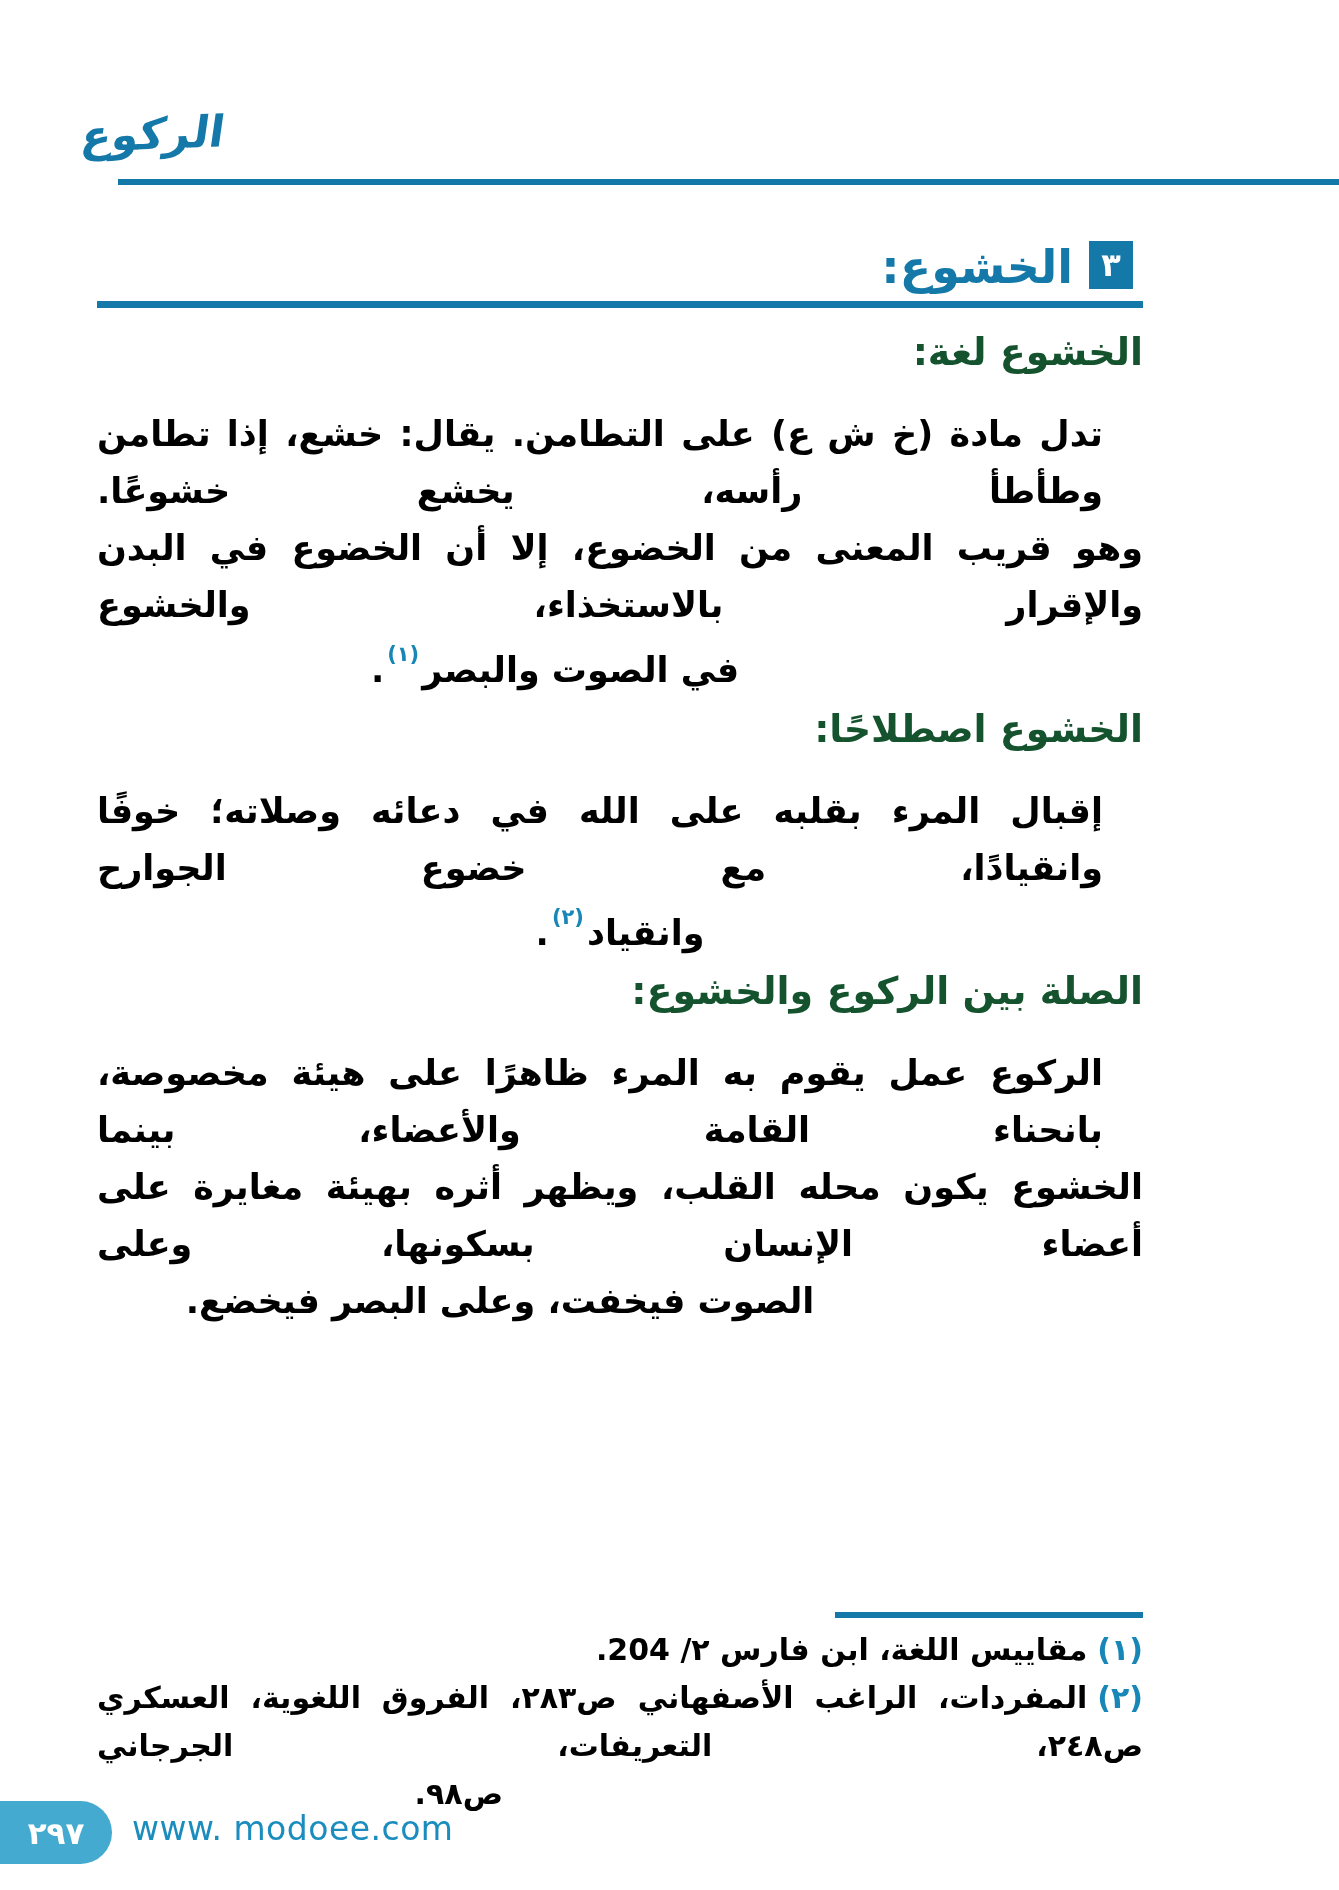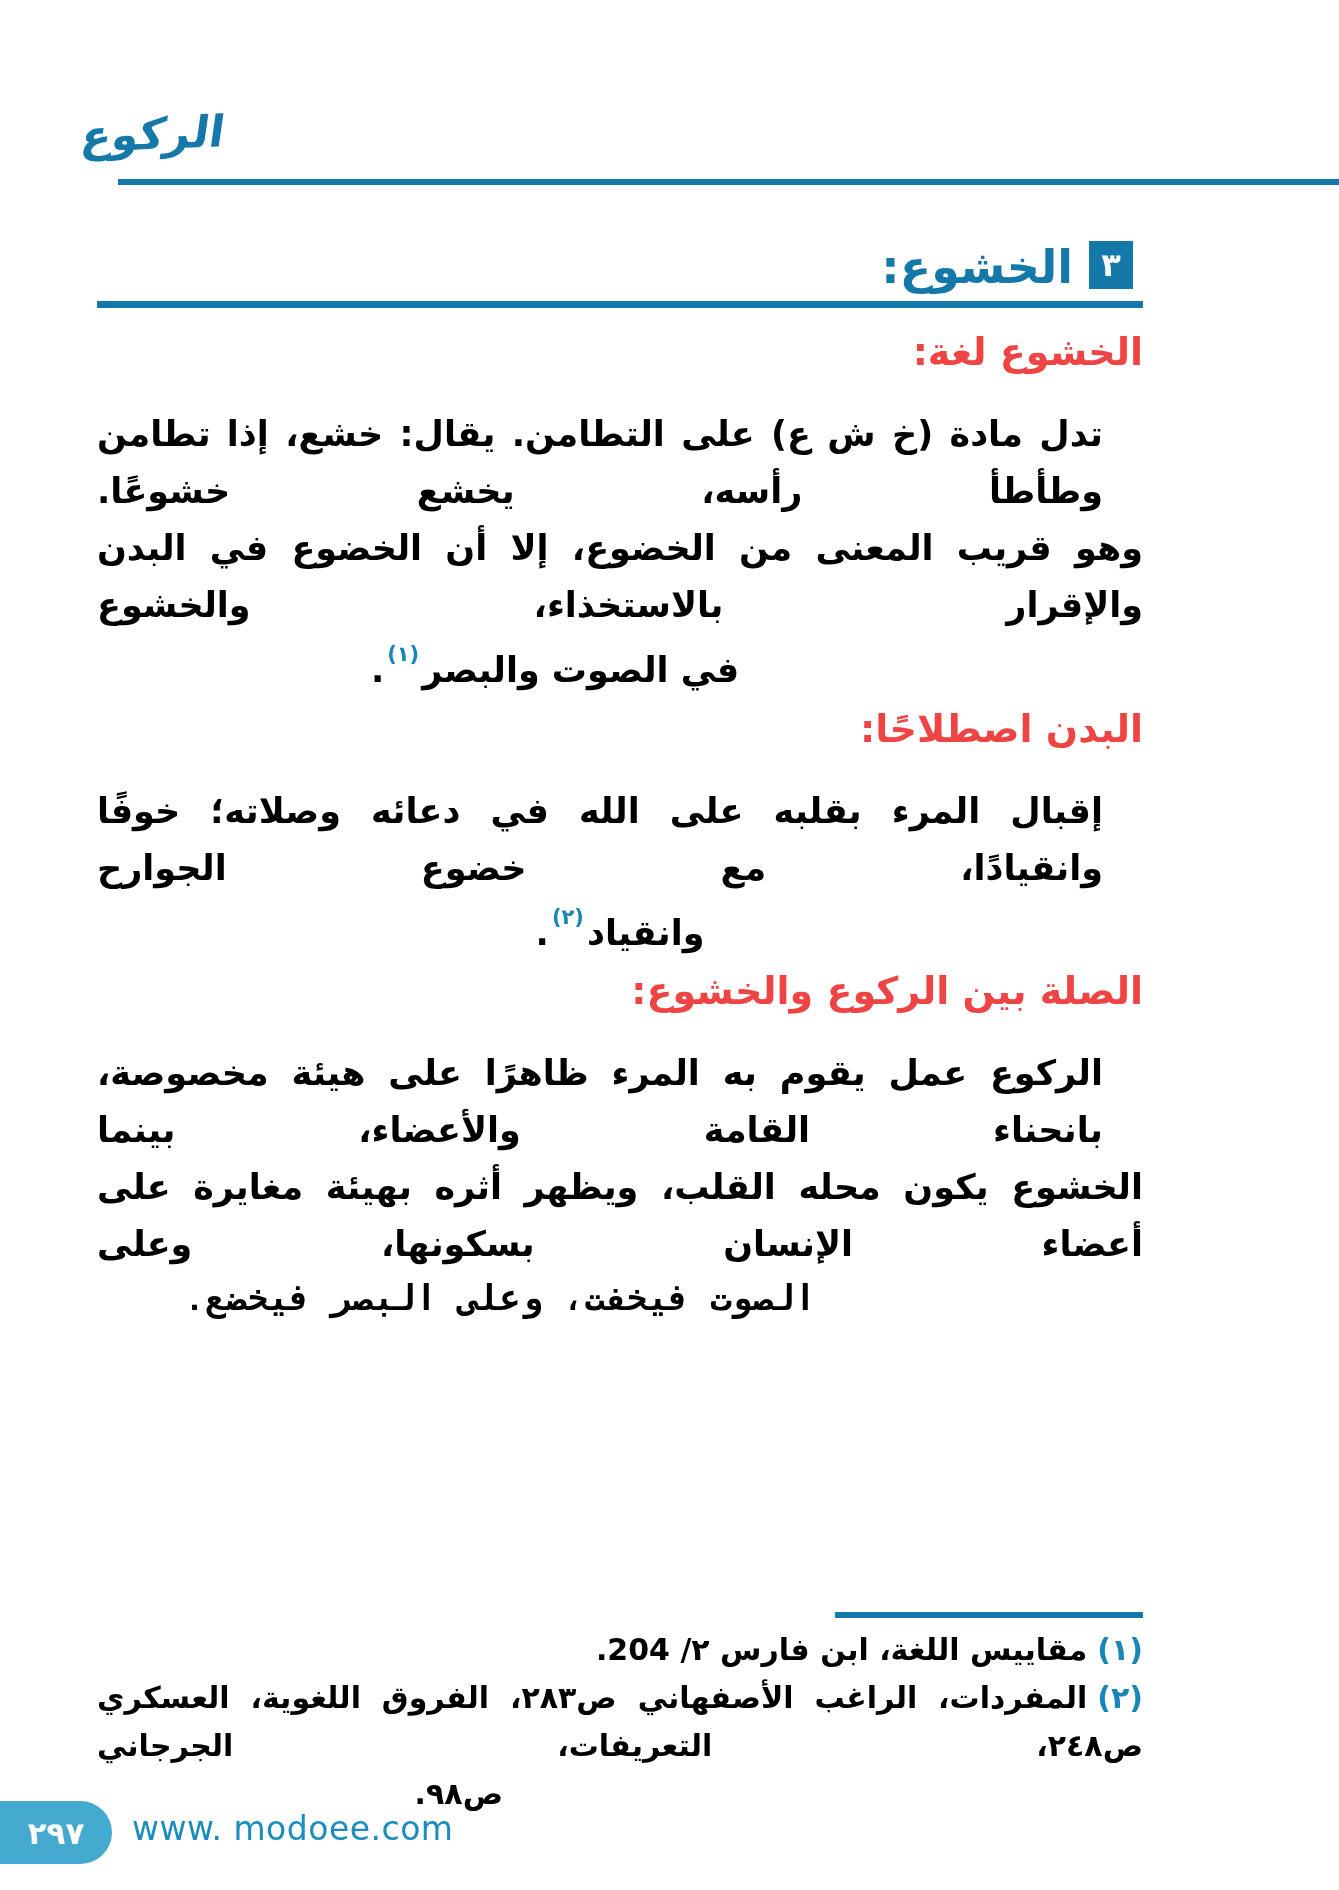--- a/index.html
+++ b/index.html
@@ -43,21 +43,21 @@
   .heading-rule{
     position:absolute;top:301px;right:196px;width:1046px;
     height:7px;background:#1478a8;
   }
   
   .body-col{
     position:absolute;top:322px;right:196px;width:1046px;
     direction:rtl;color:#000;
   }
   .sub{
-    color:#ef4444;font-size:38px;font-weight:bold;
+    color:#14532d;font-size:38px;font-weight:bold;
     line-height:60px;text-align:right;
   }
   .line{
     font-size:35px;font-weight:bold;line-height:57px;
     white-space:nowrap;
   }
   .just{
     white-space:normal;
     text-align:justify;text-align-last:justify;
   }
@@ -118,30 +118,30 @@
 
   <div class="body-col">
 
     <div class="sub">الخشوع لغة:</div>
     <div class="line just indent">تدل مادة (خ ش ع) على التطامن. يقال: خشع، إذا تطامن وطأطأ رأسه، يخشع خشوعًا.</div>
     <div class="line just">وهو قريب المعنى من الخضوع، إلا أن الخضوع في البدن والإقرار بالاستخذاء، والخشوع</div>
     <div class="line end-right" style="padding-right:130px;">
       <span>في الصوت والبصر</span><span class="fnref">(١)</span><span>.</span>
     </div>
 
-    <div class="sub">البدن اصطلاحًا:</div>
+    <div class="sub">الخشوع اصطلاحًا:</div>
     <div class="line just indent">إقبال المرء بقلبه على الله في دعائه وصلاته؛ خوفًا وانقيادًا، مع خضوع الجوارح</div>
     <div class="line end-right">
       <span>وانقياد</span><span class="fnref">(٢)</span><span>.</span>
     </div>
 
     <div class="sub">الصلة بين الركوع والخشوع:</div>
     <div class="line just indent">الركوع عمل يقوم به المرء ظاهرًا على هيئة مخصوصة، بانحناء القامة والأعضاء، بينما</div>
     <div class="line just">الخشوع يكون محله القلب، ويظهر أثره بهيئة مغايرة على أعضاء الإنسان بسكونها، وعلى</div>
-    <div class="line end-right" style="padding-right:240px;font-family:Liberation Mono, monospace;">الصوت فيخفت، وعلى البصر فيخضع.</div>
+    <div class="line end-right" style="padding-right:240px;">الصوت فيخفت، وعلى البصر فيخضع.</div>
   </div>
 
   <div class="footnote-rule"></div>
   <div class="footnotes">
     <div class="fn-line">
       <span class="fn-marker">(١)</span><span>مقاييس اللغة، ابن فارس ٢/ 204.</span>
     </div>
     <div class="fn-line fn-just">
       <span class="fn-marker">(٢)</span><span>المفردات، الراغب الأصفهاني ص٢٨٣، الفروق اللغوية، العسكري ص٢٤٨، التعريفات، الجرجاني</span>
     </div>

